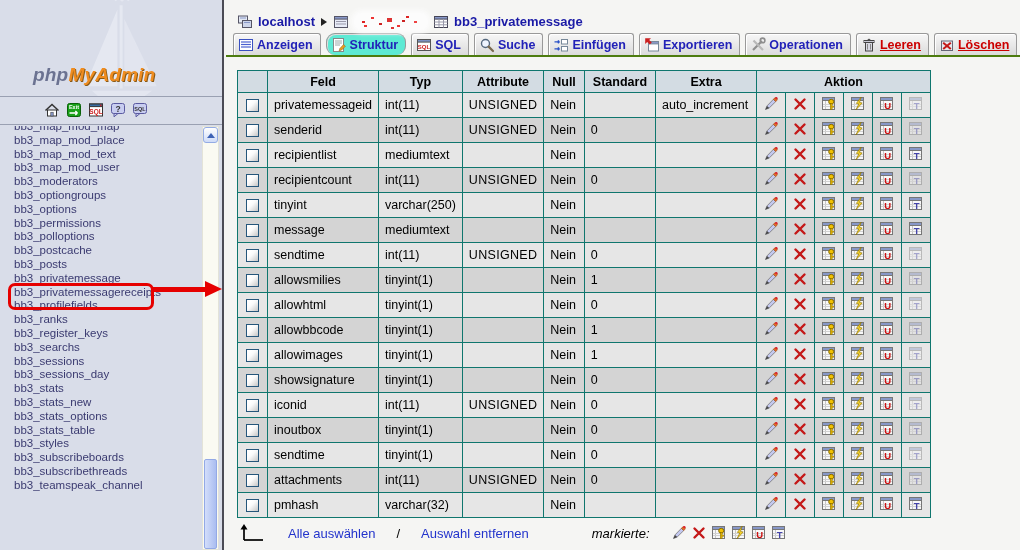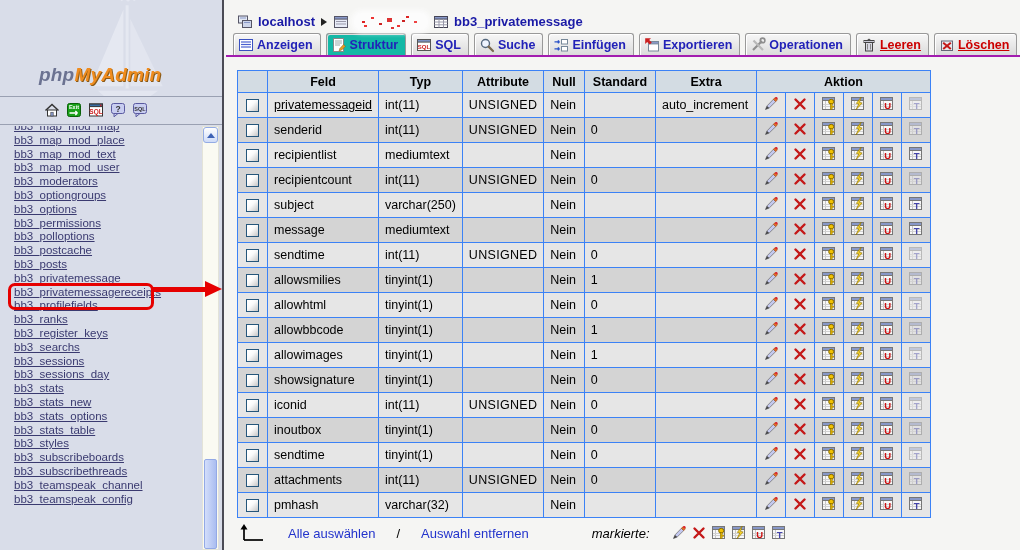--- a/index.html
+++ b/index.html
@@ -9,32 +9,32 @@
   }
   *{box-sizing:border-box;}
   html,body{margin:0;padding:0;}
   body{
     width:1020px;height:550px;position:relative;overflow:hidden;
     font-family:"Liberation Sans","DejaVu Sans",sans-serif;background:var(--main-bg);
   }
   
   .sidebar{position:absolute;left:0;top:0;width:224px;height:550px;
     background:var(--sidebar-bg);border-right:2px solid #4b4b55;}
-  .logo-area{position:absolute;left:6px;top:0;width:100%;height:96px;overflow:hidden;}
+  .logo-area{position:absolute;left:0;top:0;width:100%;height:96px;overflow:hidden;}
   .sailboat{position:absolute;left:62px;top:-4px;opacity:.5;}
   .logo{position:absolute;left:33px;top:64px;font-size:19px;font-weight:bold;font-style:italic;letter-spacing:.2px;}
   .logo-php{color:var(--logo-blue);}
   .logo-rest{color:var(--logo-orange);text-shadow:1px 1px 0 #8a5a17;}
   .sidebar-sep{position:absolute;left:0;width:100%;border-top:1px solid #9aa0b2;}
   .sep1{top:96px;} .sep2{top:124px;}
   .sidebar-toolbar{position:absolute;top:102px;left:44px;display:flex;gap:6px;align-items:center;}
   .sidebar-toolbar .ticon svg{display:block;}
   .table-list{position:absolute;top:126px;left:0;right:22px;bottom:0;overflow:hidden;}
   .table-list ul{margin:-6px 0 0 0;padding:0 0 0 14px;list-style:none;
-    font-size:11.5px;line-height:13.8px;color:var(--sidebar-text);text-decoration:underline;}
+    font-size:11.5px;line-height:13.8px;color:var(--sidebar-text);}
   .table-list li{white-space:nowrap;cursor:pointer;}
   
   .sidebar-scrollbar{position:absolute;top:126px;right:3px;width:17px;bottom:0;
     background:#fafaf2;border:1px solid #e3e3d8;}
   .sb-up{height:16px;background:linear-gradient(#ffffff,#cfdcf8);border:1px solid #93abe4;
     border-radius:3px;display:flex;align-items:center;justify-content:center;cursor:pointer;}
   .sb-up::after{content:"";border-left:4px solid transparent;border-right:4px solid transparent;
     border-bottom:5px solid #3f63b5;}
   .sb-thumb{position:absolute;left:1px;right:1px;top:332px;height:90px;
     background:linear-gradient(90deg,#d3defb,#aabdf0);border:1px solid #93a9e6;border-radius:2px;cursor:grab;}
@@ -48,40 +48,40 @@
     border-bottom:8px solid transparent;pointer-events:none;}
   
   .main{position:absolute;left:226px;top:4px;width:794px;height:550px;background:var(--main-bg);}
   .breadcrumb{display:flex;align-items:center;gap:5px;padding:7px 0 0 11px;height:28px;font-size:13px;}
   .crumb-link{font-weight:bold;color:#1a1aa6;text-decoration:none;cursor:pointer;}
   .smudge{position:relative;width:74px;height:17px;border-radius:8px;background:#fcfcfc;
     box-shadow:0 0 5px 3px #fcfcfc;}
   .smudge::after{content:"";position:absolute;left:8px;top:8px;width:3px;height:2px;background:#d22;
     box-shadow:9px -4px 0 #e33,17px 2px 0 #c22,26px -2px 0 1px #d33,35px 4px 0 #e33,
     44px -5px 0 #d22,52px 0 0 #e44,29px 6px 0 #d33,2px 4px 0 #e33,40px -1px 0 #c22;}
-  .tabs{display:flex;align-items:flex-end;gap:5px;padding:0 0 0 7px;height:25px;border-bottom:2px solid #a21caf;}
+  .tabs{display:flex;align-items:flex-end;gap:5px;padding:0 0 0 7px;height:25px;border-bottom:2px solid #4d7c0f;}
   .tab{display:flex;align-items:center;gap:3px;padding:2px 7px 2px 4px;cursor:pointer;
     background:linear-gradient(#f7f7f7,#dbdbdb);border:1px solid #999;border-bottom:none;
     border-radius:3px 3px 0 0;box-shadow:inset 1px 1px 0 #fff;font-weight:bold;font-size:12.5px;height:22px;}
-  .tab.active{background:#14b8a6;box-shadow:inset 1px 1px 0 #ddd;}
+  .tab.active{background:#5eead4;box-shadow:inset 1px 1px 0 #ddd;border-radius:9px;}
   .tab .tab-label{color:var(--link-blue);}
   .tab.red .tab-label{color:var(--tab-red);text-decoration:underline;}
   .tab .ticon svg{display:block;}
   .content{padding:13px 0 0 11px;}
-  table.struct{border-collapse:separate;border-spacing:1px;background:#3b82f6;}
+  table.struct{border-collapse:separate;border-spacing:1px;background:#0f766e;}
   table.struct th{background:var(--header-bg);font-size:12.5px;font-weight:bold;color:#000;
     text-align:center;padding:3px 8px;height:21px;white-space:nowrap;}
   table.struct td{font-size:12.5px;color:#000;height:24px;padding:0 6px;white-space:nowrap;}
   tr.light td{background:var(--row-light);}
   tr.dark td{background:var(--row-dark);}
   td.check{width:29px;text-align:center;padding:0;}
   .checkbox{display:inline-block;width:13px;height:13px;border:1px solid #25567b;
     background:linear-gradient(135deg,#ffffff 25%,#fafafa 45%,#c6c6c6 100%);vertical-align:middle;cursor:pointer;}
   td.field{width:106px;}
-  td.field .pk{text-decoration:underline;}
+  td.field .pk{}
   td.type{width:77px;}
   td.attr{width:62px;text-align:center;font-size:9px;letter-spacing:.3px;}
   td.nul{width:31px;}
   td.def{width:62px;}
   td.extra{width:100px;}
   td.act{width:24px;text-align:center;padding:0 3px;cursor:pointer;}
   .ticon{display:inline-block;line-height:0;}
   .ticon.faded{opacity:.4;}
   .tfooter{display:flex;align-items:center;gap:21px;margin-top:5px;padding-left:2px;font-size:13px;}
   .tfooter a{color:#2233cc;text-decoration:none;cursor:pointer;}
@@ -165,21 +165,20 @@
         <li>bb3_sessions</li>
         <li>bb3_sessions_day</li>
         <li>bb3_stats</li>
         <li>bb3_stats_new</li>
         <li>bb3_stats_options</li>
         <li>bb3_stats_table</li>
         <li>bb3_styles</li>
         <li>bb3_subscribeboards</li>
         <li>bb3_subscribethreads</li>
         <li>bb3_teamspeak_channel</li>
-        <li>bb3_teamspeak_config</li>
       </ul>
   </div>
   <div class="sidebar-scrollbar">
     <div class="sb-up"></div>
     <div class="sb-thumb"></div>
   </div>
 </aside>
 
 <div class="red-box"></div>
 <div class="red-arrow-stem"></div>
@@ -528,21 +527,21 @@
                   <rect x="1.5" y="1.5" width="12" height="12" fill="#f8f8f8" stroke="#777"></rect>
                   <rect x="1.5" y="1.5" width="12" height="3" fill="#8898c8" stroke="#777"></rect>
                   <line x1="4.5" y1="5" x2="4.5" y2="13" stroke="#c6c6c6"></line>
                   <line x1="2" y1="8.5" x2="13" y2="8.5" stroke="#d2d2d2"></line>
                   <line x1="2" y1="10.5" x2="13" y2="10.5" stroke="#d2d2d2"></line>
                   <text x="8.6" y="12.6" font-size="9.5" font-weight="bold" fill="#4444aa" text-anchor="middle" font-family="Liberation Sans,sans-serif">T</text>
                 </svg></span></td>
           </tr>
           <tr class="light">
             <td class="check"><span class="checkbox"></span></td>
-            <td class="field"><span>subject</span></td>
+            <td class="field"><span>tinyint</span></td>
             <td class="type">varchar(250)</td>
             <td class="attr"></td>
             <td class="nul">Nein</td>
             <td class="def"></td>
             <td class="extra"></td>
             <td class="act"><span class="ticon"><svg width="16" height="16" viewBox="0 0 16 16">
                   <path d="M2.5 13.5 L4 9.9 L10.4 3.3 L12.7 5.6 L6.2 12 Z" fill="#c3c8ef" stroke="#666" stroke-width=".7"></path>
                   <path d="M2.5 13.5 L4 9.9 L6.2 12 Z" fill="#444"></path>
                   <path d="M10.4 3.3 C11.2 1.9 13 .9 14 2 C15 3 14 4.8 12.7 5.6 Z" fill="#e2712a" stroke="#a33c00" stroke-width=".5"></path>
                   <circle cx="13.3" cy="2.1" r="1.2" fill="#d23"></circle>

